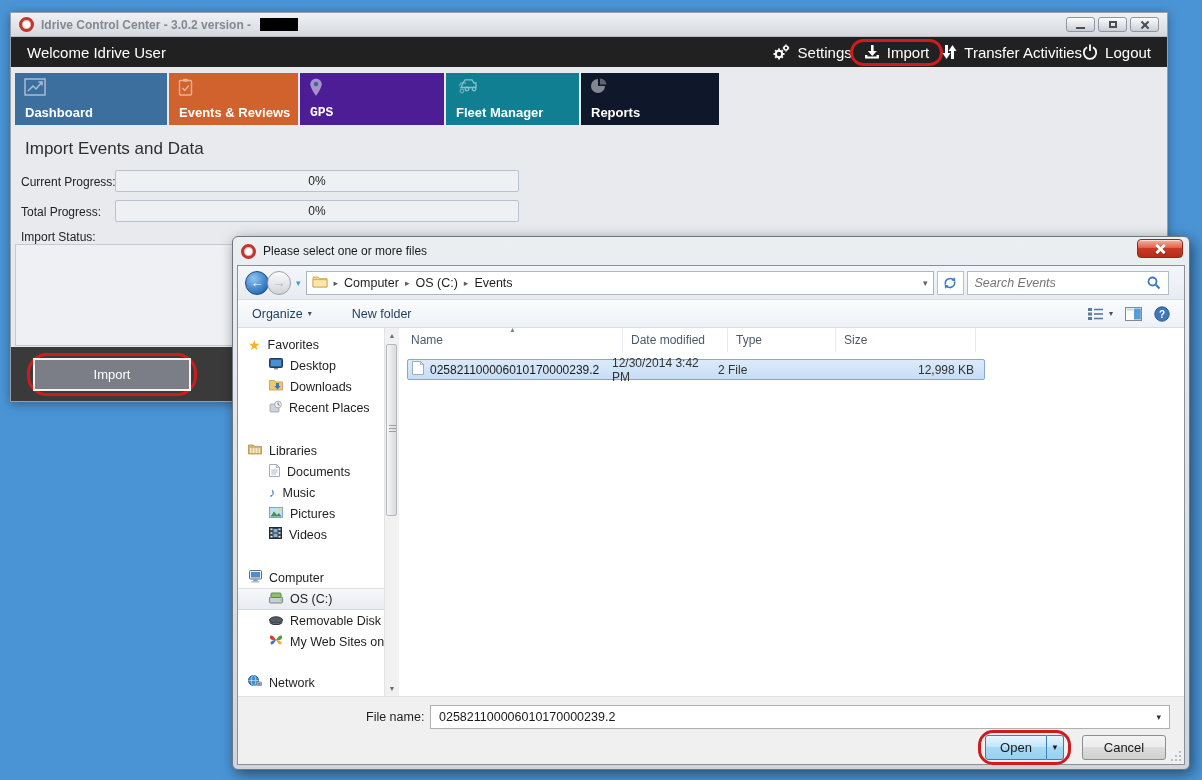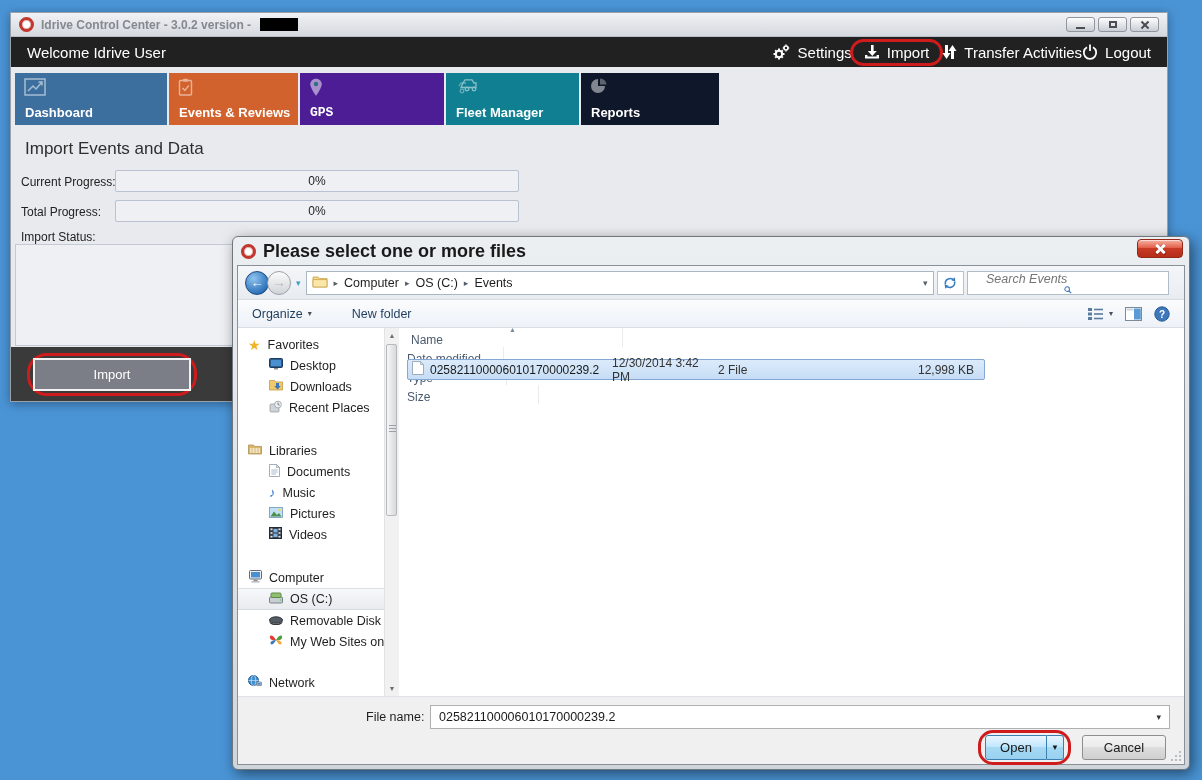--- a/index.html
+++ b/index.html
@@ -43,21 +43,21 @@
   .import-status-box { position:absolute; top:231px; left:4px; width:513px; height:102px; background:#eef0f4; border:1px solid #c3cad6; }
   .mw-bottombar { position:absolute; left:0; bottom:0; width:100%; height:54px; background:#3a3a3a; }
   .import-oval { position:absolute; left:16px; top:6px; border:3px solid #ce1c1c; border-radius:20px; padding:2px 3px; }
   .import-btn { width:158px; height:33px; background:#7b7e86; border:2px solid #f2f2f2; color:#fff; font-size:13px; display:flex; align-items:center; justify-content:center; }
 
   
   .dialog { position:absolute; left:232px; top:236px; width:958px; height:534px;
     background:linear-gradient(#eceff2,#cfd5db); border:1px solid #6f767e; border-radius:6px;
     box-shadow:3px 4px 14px rgba(0,0,0,.5); }
   .dlg-titlebar { height:28px; display:flex; align-items:center; gap:7px; padding:0 8px; position:relative; }
-  .dlg-title { font-size:18px; color:#1a1a1a;font-weight:bold; }
+  .dlg-title { font-size:12px; color:#1a1a1a; }
   .dlg-close { position:absolute; right:6px; top:2px; width:46px; height:19px; border:1px solid #932718; border-radius:4px;
     background:linear-gradient(#f6b3a2,#e3604a 45%,#ca3a25 46%,#b52d19); box-shadow:inset 0 1px 0 rgba(255,255,255,.55);
     display:flex; align-items:center; justify-content:center; }
   .dlg-x { position:relative; width:10px; height:10px; }
   .dlg-x::before,.dlg-x::after { content:""; position:absolute; left:4px; top:-1px; width:3px; height:12px; background:#fff; border-radius:1px; box-shadow:0 1px 1px rgba(0,0,0,.4); }
   .dlg-x::before{transform:rotate(45deg);} .dlg-x::after{transform:rotate(-45deg);}
 
   .dlg-inner { position:absolute; left:4px; right:4px; top:28px; bottom:4px; background:#f0f0f0; border:1px solid #8a9097; display:flex; flex-direction:column; }
 
   .addr-row { height:34px; background:linear-gradient(#f4f6f9,#e8ecf1); border-bottom:1px solid #d8dde3; display:flex; align-items:center; padding:0 7px; gap:3px; flex:0 0 auto; }
@@ -66,21 +66,21 @@
   .nav-fwd { background:linear-gradient(#fbfbfb,#d0d3d8); border:1px solid #9aa1a8; margin-left:-5px; }
   .nav-arrow { font-weight:bold; font-size:13px; }
   .nav-back .nav-arrow { color:#fff; }
   .nav-fwd .nav-arrow { color:#b0b4ba; }
   .nav-drop { color:#3f9cc4; font-size:9px; padding:0 2px; }
   .breadcrumb-box { width:628px; height:24px; background:#fff; border:1px solid #aab6c0; display:flex; align-items:center; padding:0 5px; gap:4px; font-size:12.5px; color:#1e1e1e; }
   .crumb { cursor:pointer; white-space:nowrap; }
   .crumb-sep { color:#55606b; font-size:9px; padding:0 2px; }
   .bc-drop { margin-left:auto; color:#55606b; font-size:9px; }
   .refresh-btn { width:27px; height:24px; background:#fff; border:1px solid #b9c2cb; display:flex; align-items:center; justify-content:center; }
-  .search-box { width:202px; height:24px; background:#fff; border:1px solid #b0bcc6; display:flex; align-items:center; padding:0 7px;flex-direction:column; }
+  .search-box { width:202px; height:24px; background:#fff; border:1px solid #b0bcc6; display:flex; align-items:center; padding:0 7px; }
   .search-box input { border:0; outline:0; flex:1; font-style:italic; font-size:12.5px; color:#80858d; font-family:"Liberation Sans",sans-serif; background:transparent; min-width:0; }
 
   .dlg-toolbar { height:28px; background:linear-gradient(#fbfcfd,#edf1f7); border-bottom:1px solid #d9dee5; display:flex; align-items:center; padding:0 14px; font-size:12.5px; color:#1e3c5c; flex:0 0 auto; }
   .tb-item { display:flex; align-items:center; gap:5px; cursor:pointer; }
   .tb-newfolder { margin-left:40px; }
   .tb-right { margin-left:auto; display:flex; align-items:center; gap:12px; }
   .tb-caret { font-size:8px; color:#44505c; }
 
   .dlg-content { flex:1; background:#fff; display:flex; min-height:0; position:relative; }
   .sidebar { width:146px; padding-top:6px; font-size:12.5px; color:#1e1e1e; flex:0 0 auto; }
@@ -89,21 +89,21 @@
   .side-row.selected { background:linear-gradient(#f7f8fa,#e8ebef); border-top:1px solid #dde1e6; border-bottom:1px solid #d5dade; height:22px; }
   .side-gap-a { height:22px; } .side-gap-b { height:20px; }
   .glyph-star { color:#f0b429; font-size:14px; } .glyph-note { color:#3a79c8; font-size:13px; }
   .side-scrollbar { width:15px; background:#f1f1f1; border-left:1px solid #e3e3e3; position:relative; flex:0 0 auto; }
   .sb-arrow { position:absolute; left:0; width:100%; height:15px; display:flex; align-items:center; justify-content:center; font-size:7px; color:#6a6f75; }
   .sb-up { top:0; } .sb-down { bottom:0; }
   .sb-thumb { position:absolute; left:1px; top:16px; width:11px; height:172px; background:linear-gradient(90deg,#f6f6f6,#dadada); border:1px solid #b5b8bc; border-radius:2px; }
   .sb-grip { position:absolute; left:2px; top:80px; width:7px; height:1px; background:#9aa0a6; box-shadow:0 3px 0 #9aa0a6, 0 6px 0 #9aa0a6; }
 
   .file-area { flex:1; position:relative; min-width:0; }
-  .col-headers { display:flex; height:24px; font-size:12px; color:#4a5a6e;flex-direction:column; }
+  .col-headers { display:flex; height:24px; font-size:12px; color:#4a5a6e; }
   .col { padding:5px 8px 0 8px; border-right:1px solid #e9ecef; position:relative; }
   .col-name { width:224px; padding-left:12px; } .col-date { width:105px; } .col-type { width:108px; } .col-size { width:140px; }
   .sort-glyph { position:absolute; left:110px; top:-2px; font-size:7px; color:#7a8a99; }
   .file-row { position:absolute; left:8px; top:31px; width:578px; height:21px;
     background:linear-gradient(#dcebfb,#c6ddf5); border:1px solid #84a7d3; border-radius:2px;
     display:flex; align-items:center; font-size:12px; color:#1a1a1a; cursor:pointer; }
   .fr-name { width:204px; display:flex; align-items:center; gap:6px; padding-left:4px; white-space:nowrap; overflow:hidden; }
   .fr-date { width:106px; color:#333; } .fr-type { width:108px; color:#333; }
   .fr-size { flex:1; text-align:right; padding-right:10px; color:#333; }
 

